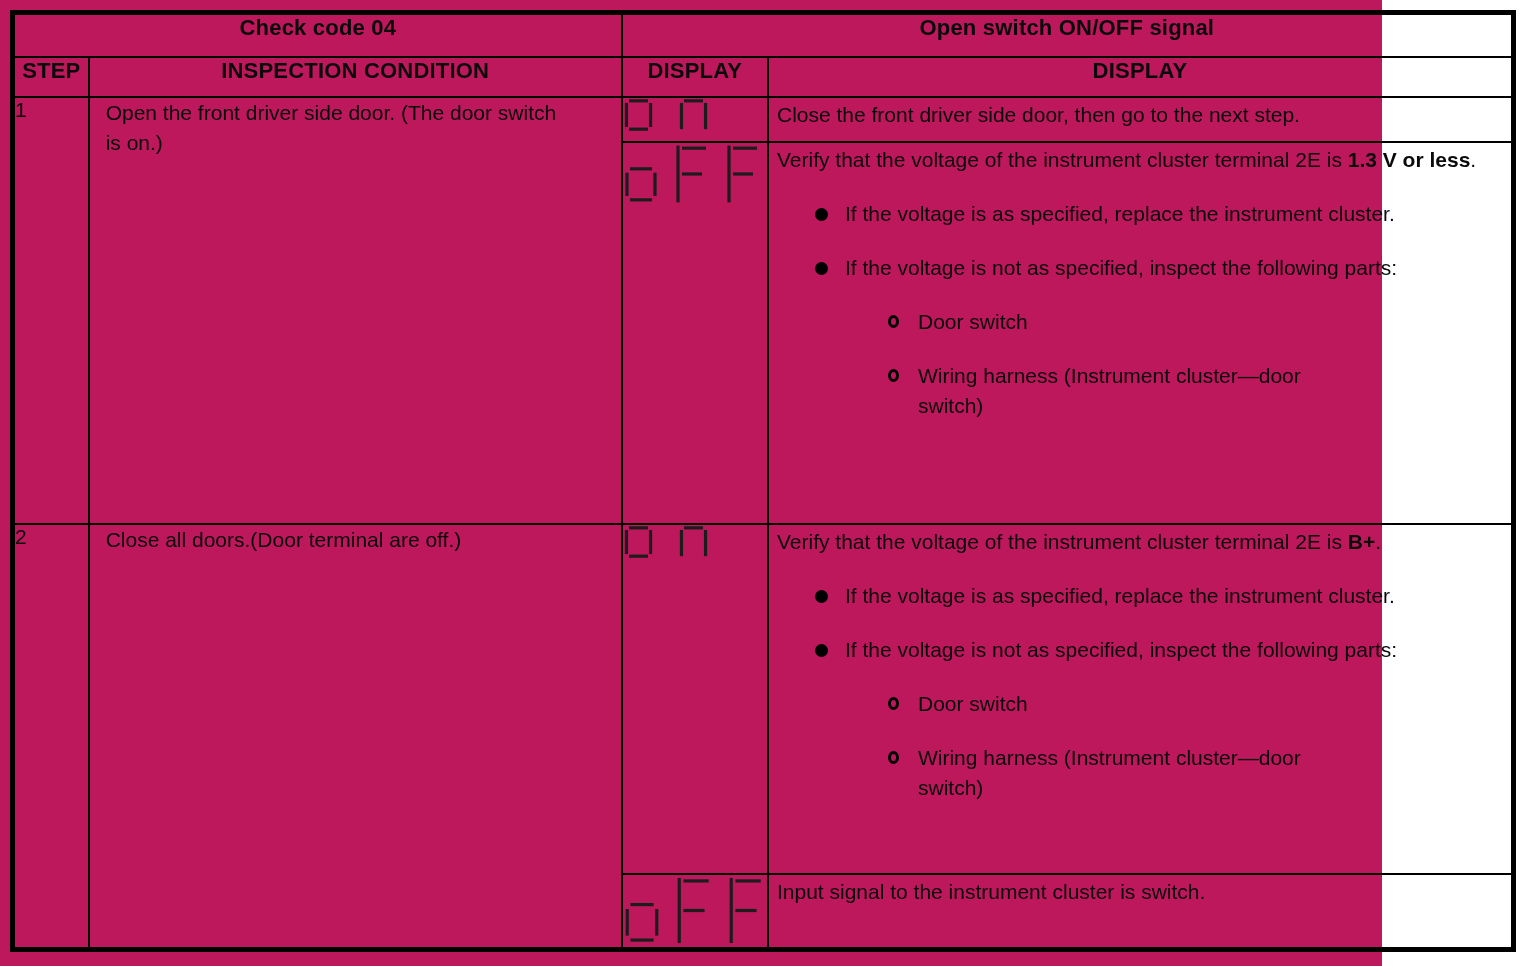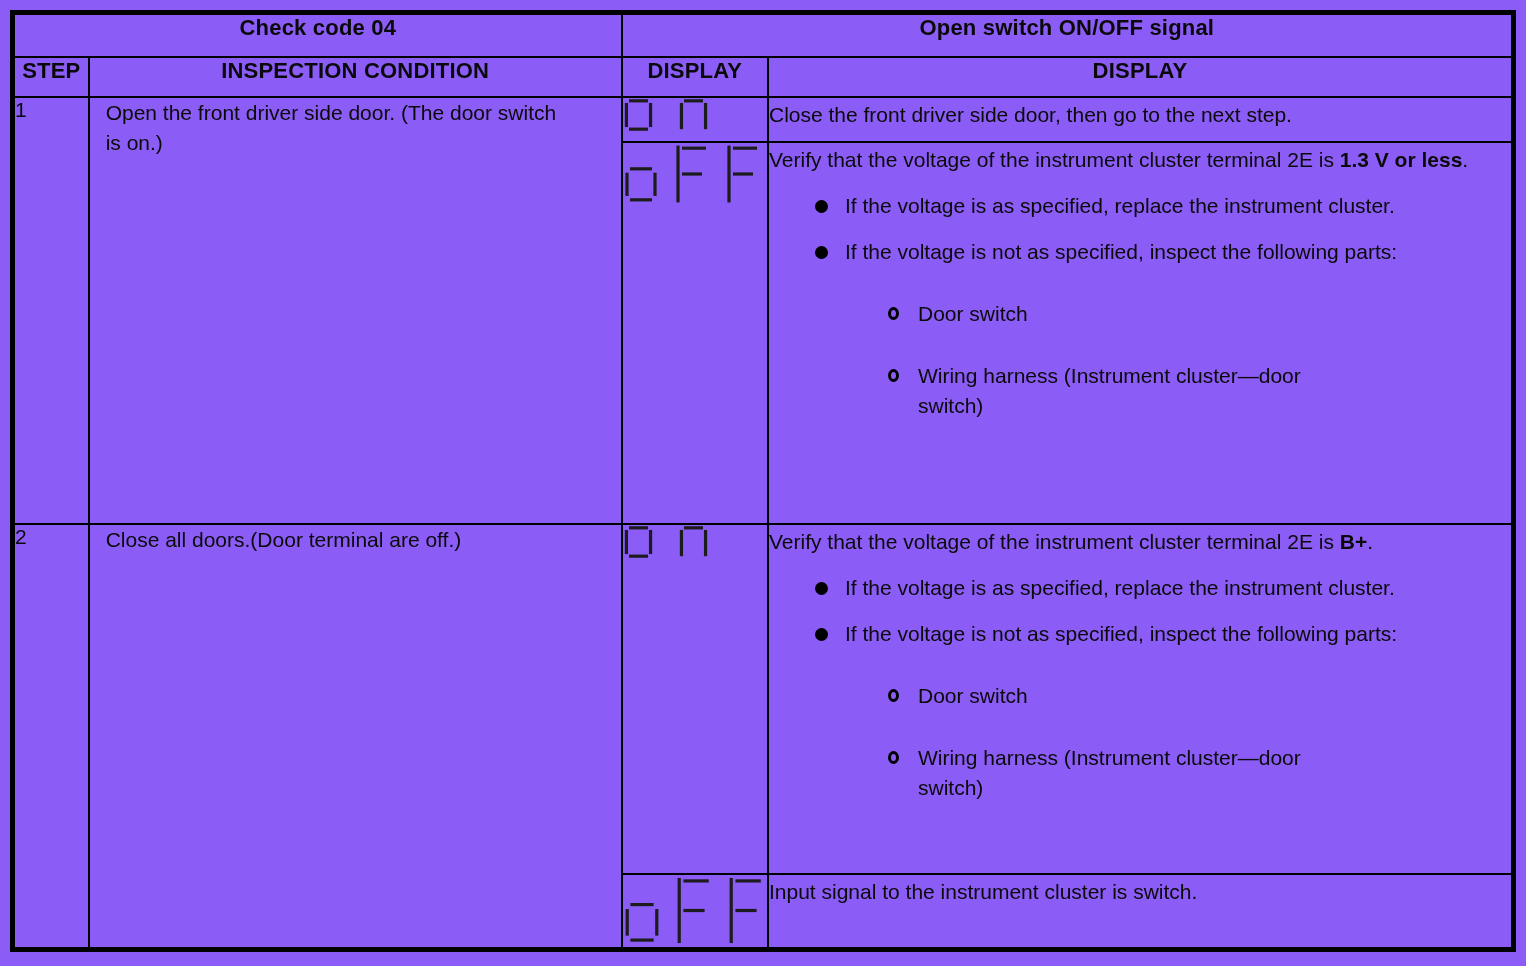--- a/index.html
+++ b/index.html
@@ -3,25 +3,25 @@
 <meta charset="utf-8">
 <style>
   html, body {
     margin: 0;
     padding: 0;
     background: #ffffff;
     font-family: "Liberation Sans", sans-serif;
     color: #0a0a0a;
   }
   .page {
-    width: 1526px;
+    width: 1382px;
     height: 966px;
     box-sizing: border-box;
     padding: 10px;
-    background: #8b5cf6;
+    background: #be185d;
   }
   table.diag {
     border-collapse: collapse;
     table-layout: fixed;
     width: 1506px;
     border: 5px solid #000;
   }
   table.diag th, table.diag td {
     border: 2px solid #000;
     padding: 0;
@@ -62,35 +62,35 @@
   .disp-cell { padding: 0 0 0 7px; }
   .disp-top    { vertical-align: top; padding-top: 6px; }
   .disp-middle { vertical-align: middle; }
   .disp-fill   { vertical-align: middle; padding-left: 6px; }
 
   .action-cell {
     font-size: 21px;
     line-height: 30px;
     padding: 5px 8px 4px 7px;
   }
-  .action-cell p { margin: 0; }
+  .action-cell p { margin: 8px; }
   p.lead { max-width: 727px; margin-top: 2px; }
   p.plain { margin-top: 2px; }
 
-  .b-item { display: flex; margin-top: 16px; }
+  .b-item { display: flex; margin-top: 24px; }
   .dot {
     flex: 0 0 auto;
     width: 13px; height: 13px;
     border-radius: 50%;
     background: #000;
     margin: 9px 17px 0 46px;
   }
   .b-text { display: block; max-width: 615px; }
 
-  .s-item { display: flex; margin-top: 32px; }
+  .s-item { display: flex; margin-top: 24px; }
   .ring {
     flex: 0 0 auto;
     box-sizing: border-box;
     width: 11px; height: 13px;
     border: 3px solid #000;
     border-radius: 50%;
     margin: 8px 19px 0 119px;
   }
   .s-text { display: block; max-width: 452px; }
 

